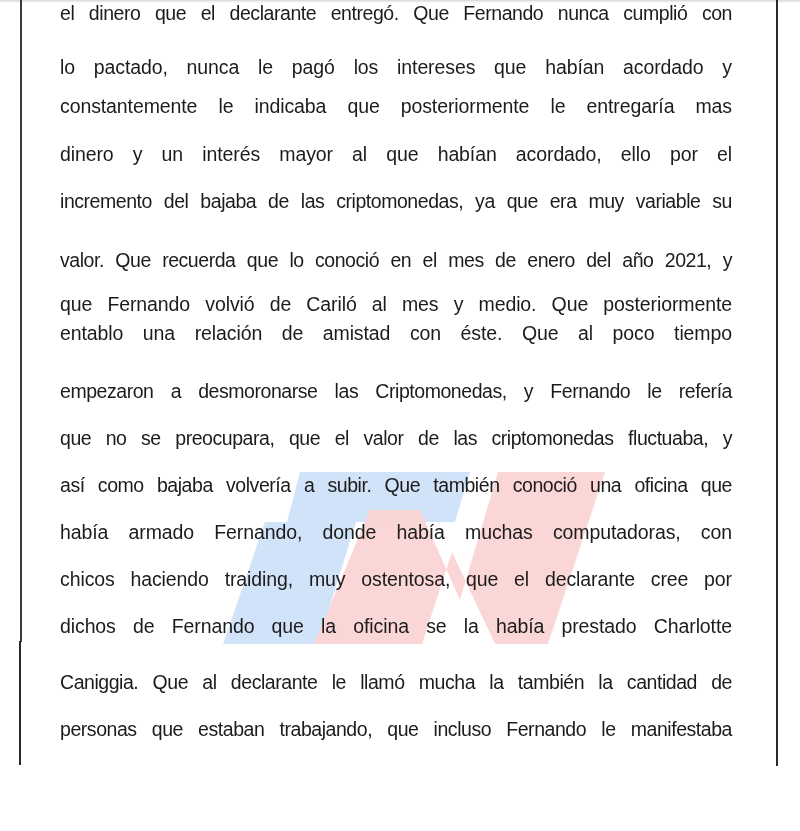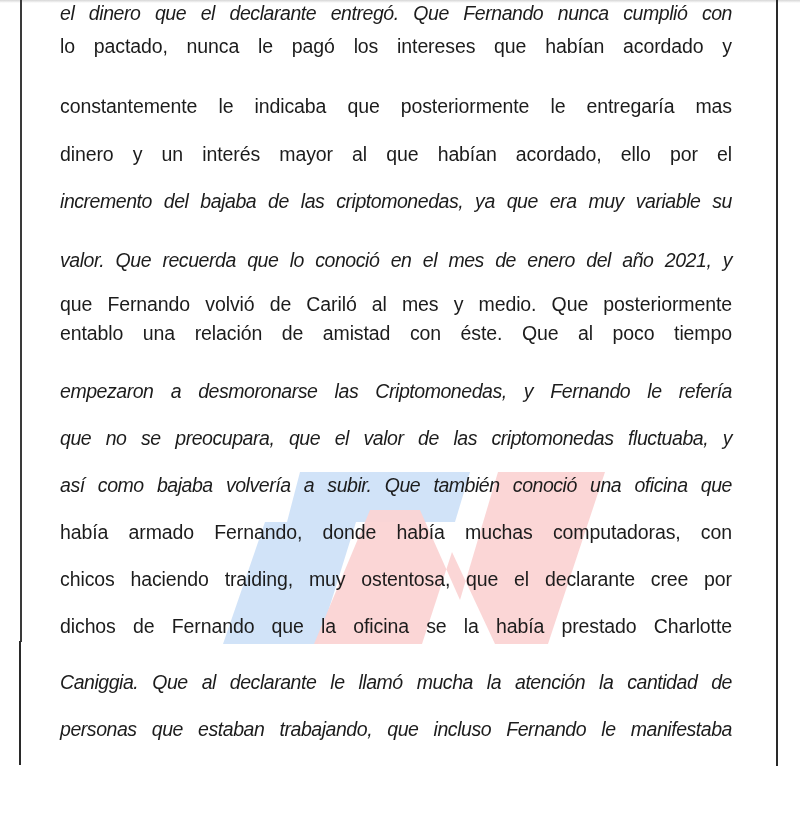--- a/index.html
+++ b/index.html
@@ -58,49 +58,48 @@
       line-height: 24px;
       color: #1c1c1c;
       text-align: justify;
       text-align-last: justify;
       white-space: nowrap;
       letter-spacing: -0.1px;
     }
     .doc-line.condensed {
       letter-spacing: -0.45px;
       word-spacing: -0.5px;
-      font-style: italic;
     }
   </style>
 </head>
 <body>
 
 <div class="top-shade"></div>
 
 <svg class="watermark" viewBox="0 0 800 831" xmlns="http://www.w3.org/2000/svg">
 
   <polygon points="300,472 470,472 455,522 356,522 318,644 223,644 265,522 287,522" fill="#cfe2f8" opacity="0.95"></polygon>
 
   <polygon points="370,510 420,510 460,600 498,472 605,472 548,644 495,644 452,552 422,644 314,644" fill="#fbd4d4" opacity="0.95"></polygon>
 </svg>
 
 <div class="border-left-upper"></div>
 <div class="border-left-lower"></div>
 <div class="border-right"></div>
 
 <div class="doc-body">
   <div class="doc-line condensed" style="top:1px">el dinero que el declarante entregó.  Que Fernando nunca cumplió con</div>
-  <div class="doc-line" style="top:34px">lo pactado, nunca le pagó los intereses que habían acordado y</div>
+  <div class="doc-line" style="top:55px">lo pactado, nunca le pagó los intereses que habían acordado y</div>
   <div class="doc-line" style="top:94px">constantemente le indicaba que posteriormente le entregaría mas</div>
   <div class="doc-line" style="top:142px">dinero y un interés mayor al que habían acordado, ello por el</div>
   <div class="doc-line condensed" style="top:189px">incremento del bajaba de las criptomonedas, ya que era muy variable su</div>
   <div class="doc-line condensed" style="top:248px">valor. Que recuerda que lo conoció en el mes de enero del año 2021, y</div>
   <div class="doc-line" style="top:292px">que Fernando volvió de Cariló al mes y medio. Que posteriormente</div>
   <div class="doc-line" style="top:321px">entablo una relación de amistad con éste. Que al poco tiempo</div>
   <div class="doc-line condensed" style="top:379px">empezaron a desmoronarse las Criptomonedas, y Fernando le refería</div>
   <div class="doc-line condensed" style="top:426px">que no se preocupara, que el valor de las criptomonedas fluctuaba, y</div>
   <div class="doc-line condensed" style="top:473px">así como bajaba volvería a subir. Que también conoció una oficina que</div>
   <div class="doc-line" style="top:520px">había  armado Fernando, donde había muchas computadoras, con</div>
   <div class="doc-line" style="top:567px">chicos haciendo traiding, muy ostentosa, que el declarante cree por</div>
   <div class="doc-line" style="top:614px">dichos de Fernando que la oficina se la había prestado Charlotte</div>
-  <div class="doc-line condensed" style="top:670px">Caniggia. Que al declarante le llamó mucha la atención la cantidad de</div>
+  <div class="doc-line condensed" style="top:670px">Caniggia. Que al declarante le llamó mucha la también la cantidad de</div>
   <div class="doc-line condensed" style="top:717px">personas que estaban trabajando, que incluso Fernando le manifestaba</div>
 </div>
 
 </body></html>

